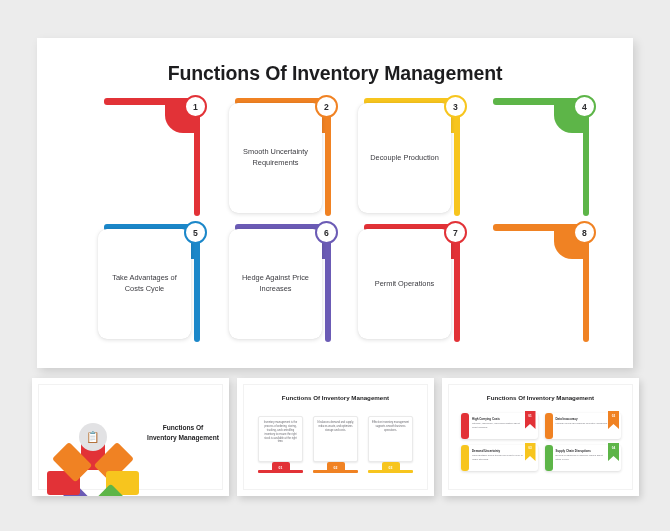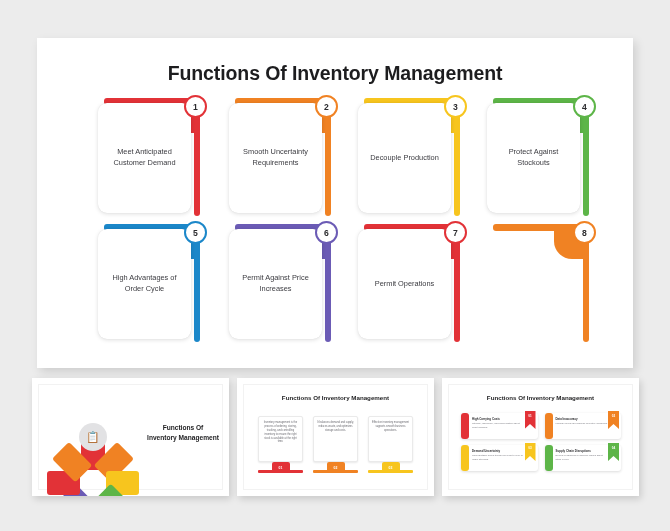--- a/index.html
+++ b/index.html
@@ -193,23 +193,20 @@
 
 <div class="main-slide">
   <div class="slide-title">Functions Of Inventory Management</div>
 
   <div class="cards-grid">
     <div class="card-row" id="row-top">
         <div class="card c0">
           <div class="bracket-top" style="background: rgb(226, 50, 55);"></div>
           <div class="bracket-elbow" style="background: rgb(226, 50, 55);"></div>
           <div class="bracket-right" style="background: rgb(226, 50, 55);"></div>
-          <div class="panel">
-            <div class="panel-label">Meet Anticipated Customer Demand</div>
-          </div>
           <div class="badge" style="border-color: rgb(226, 50, 55);">1</div>
         </div>
         <div class="card c1">
           <div class="bracket-top" style="background: rgb(240, 130, 35);"></div>
           <div class="bracket-elbow" style="background: rgb(240, 130, 35);"></div>
           <div class="bracket-right" style="background: rgb(240, 130, 35);"></div>
           <div class="panel">
             <div class="panel-label">Smooth Uncertainty Requirements</div>
           </div>
           <div class="badge" style="border-color: rgb(240, 130, 35);">2</div>
@@ -220,42 +217,39 @@
           <div class="bracket-right" style="background: rgb(247, 197, 30);"></div>
           <div class="panel">
             <div class="panel-label">Decouple Production</div>
           </div>
           <div class="badge" style="border-color: rgb(247, 197, 30);">3</div>
         </div>
         <div class="card c3">
           <div class="bracket-top" style="background: rgb(93, 181, 72);"></div>
           <div class="bracket-elbow" style="background: rgb(93, 181, 72);"></div>
           <div class="bracket-right" style="background: rgb(93, 181, 72);"></div>
-          <div class="panel">
-            <div class="panel-label">Protect Against Stockouts</div>
-          </div>
           <div class="badge" style="border-color: rgb(93, 181, 72);">4</div>
         </div>
       </div>
     <div class="card-row" id="row-bottom">
         <div class="card c0">
           <div class="bracket-top" style="background: rgb(27, 135, 201);"></div>
           <div class="bracket-elbow" style="background: rgb(27, 135, 201);"></div>
           <div class="bracket-right" style="background: rgb(27, 135, 201);"></div>
           <div class="panel">
-            <div class="panel-label">High Advantages of Order Cycle</div>
+            <div class="panel-label">Take Advantages of Costs Cycle</div>
           </div>
           <div class="badge" style="border-color: rgb(27, 135, 201);">5</div>
         </div>
         <div class="card c1">
           <div class="bracket-top" style="background: rgb(107, 91, 181);"></div>
           <div class="bracket-elbow" style="background: rgb(107, 91, 181);"></div>
           <div class="bracket-right" style="background: rgb(107, 91, 181);"></div>
           <div class="panel">
-            <div class="panel-label">Permit Against Price Increases</div>
+            <div class="panel-label">Hedge Against Price Increases</div>
           </div>
           <div class="badge" style="border-color: rgb(107, 91, 181);">6</div>
         </div>
         <div class="card c2">
           <div class="bracket-top" style="background: rgb(226, 50, 55);"></div>
           <div class="bracket-elbow" style="background: rgb(226, 50, 55);"></div>
           <div class="bracket-right" style="background: rgb(226, 50, 55);"></div>
           <div class="panel">
             <div class="panel-label">Permit Operations</div>
           </div>

